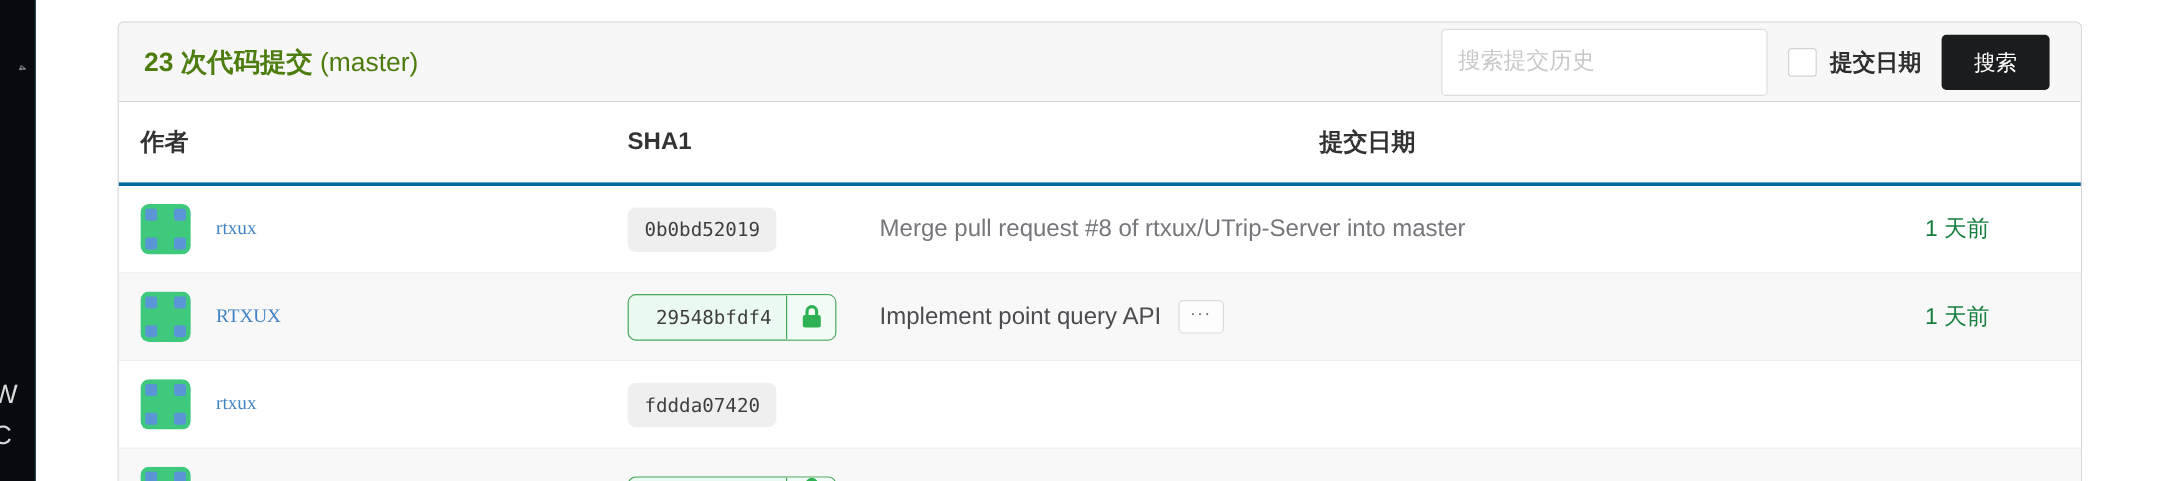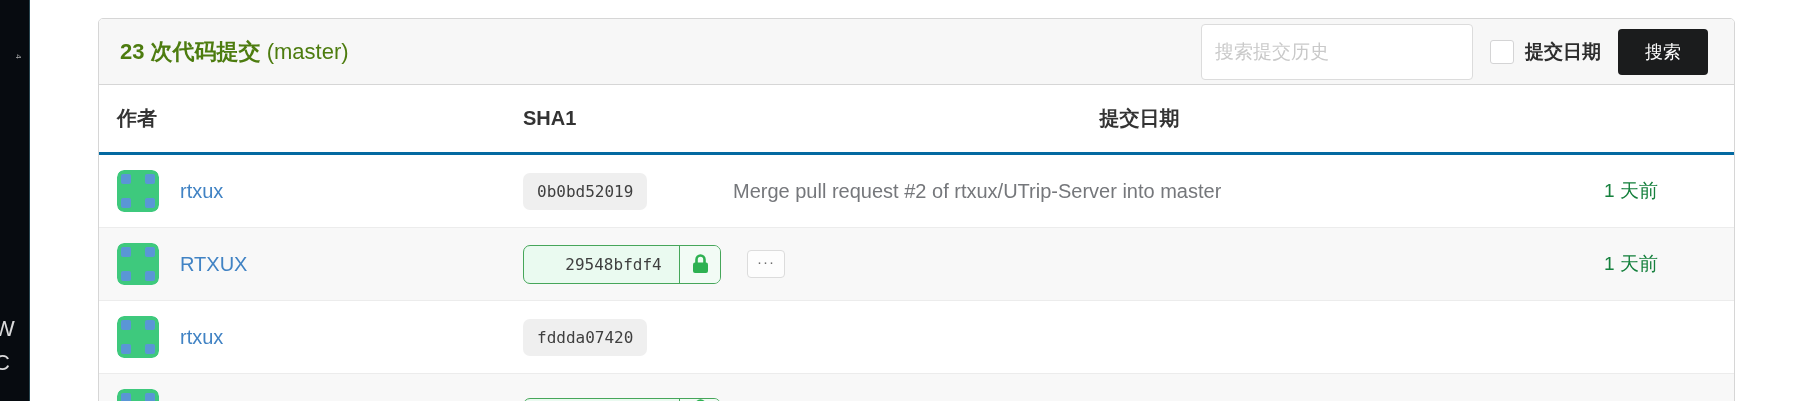--- a/index.html
+++ b/index.html
@@ -89,37 +89,37 @@
   .thead-row { height: 70px; border-bottom: 3px solid #0369a1; }
   .thead-row .th { font-weight: bold; font-size: 20px; color: #333; }
   .th.right, .col-date { text-align: center; }
 
   .commit-row { height: 73px; border-bottom: 1px solid #ececec; background: #fff; }
   .commit-row.alt { background: #f8f8f8; }
 
   .col-author { display: flex; align-items: center; }
   .avatar { width: 42px; height: 42px; flex: none; border-radius: 7px; display: block; }
   .author-link {
-    margin-left: 21px; color: #4183c4; font-size: 20px;
-    text-decoration: none; cursor: pointer;
+    margin-left: 21px; color: #4183c4; font-size: 16px;
+    text-decoration: none; cursor: pointer; font-family: Liberation Serif, serif;
   }
 
   .sha-badge {
     display: inline-block;
     background: #efefef; border-radius: 7px;
     font-family: "DejaVu Sans Mono", "Liberation Mono", monospace;
     font-size: 16px; color: #3f3f3f;
     padding: 9px 14px; cursor: pointer;
   }
   .sha-badge.locked {
     display: inline-flex; align-items: stretch; padding: 0;
     background: #eafaf0; border: 1px solid #46a65a; overflow: hidden;
   }
   .sha-badge.locked .sha-text {
-    padding: 9px 12px; min-width: 131px; text-align: center; margin-left: 24px;
+    padding: 9px 12px; min-width: 131px; text-align: right;
   }
   .sha-badge.locked .lock-part {
     display: flex; align-items: center; justify-content: center;
     width: 41px; border-left: 1px solid #46a65a; background: #f2fbf5;
   }
 
   .col-message { display: flex; align-items: center; min-width: 0; }
   .commit-message {
     font-size: 20px; color: #4a4c50; white-space: nowrap;
     overflow: hidden; text-overflow: ellipsis;
@@ -171,21 +171,21 @@
           <rect x="28" y="4" width="10" height="10" rx="2" fill="#5a96d6"></rect>
           <rect x="4" y="28" width="10" height="10" rx="2" fill="#5a96d6"></rect>
           <rect x="28" y="28" width="10" height="10" rx="2" fill="#5a96d6"></rect>
         </svg>
         <a class="author-link">rtxux</a>
       </div>
       <div>
         <span class="sha-badge">0b0bd52019</span>
       </div>
       <div class="col-message">
-        <span class="commit-message muted">Merge pull request #2 of rtxux/UTrip-Server into master</span>
+        <span class="commit-message muted">Merge pull request #8 of rtxux/UTrip-Server into master</span>
       </div>
       <div class="col-date">1 天前</div>
     </div>
 
     <div class="commit-row alt">
       <div class="col-author">
         <svg class="avatar" viewBox="0 0 42 42">
           <rect width="42" height="42" rx="7" fill="#3ec97d"></rect>
           <rect x="4" y="4" width="10" height="10" rx="2" fill="#5a96d6"></rect>
           <rect x="28" y="4" width="10" height="10" rx="2" fill="#5a96d6"></rect>
@@ -199,20 +199,21 @@
           <span class="sha-text">29548bfdf4</span>
           <span class="lock-part">
             <svg width="17" height="20" viewBox="0 0 17 20">
               <path d="M4.5 9V5.5a4 4 0 0 1 8 0V9" fill="none" stroke="#2eb152" stroke-width="2.6"></path>
               <rect x="1" y="8.5" width="15" height="10.5" rx="2" fill="#2eb152"></rect>
             </svg>
           </span>
         </span>
       </div>
       <div class="col-message">
+        <span class="commit-message">Implement point query API</span>
         <button class="more-button">···</button>
       </div>
       <div class="col-date">1 天前</div>
     </div>
 
     <div class="commit-row">
       <div class="col-author">
         <svg class="avatar" viewBox="0 0 42 42">
           <rect width="42" height="42" rx="7" fill="#3ec97d"></rect>
           <rect x="4" y="4" width="10" height="10" rx="2" fill="#5a96d6"></rect>

